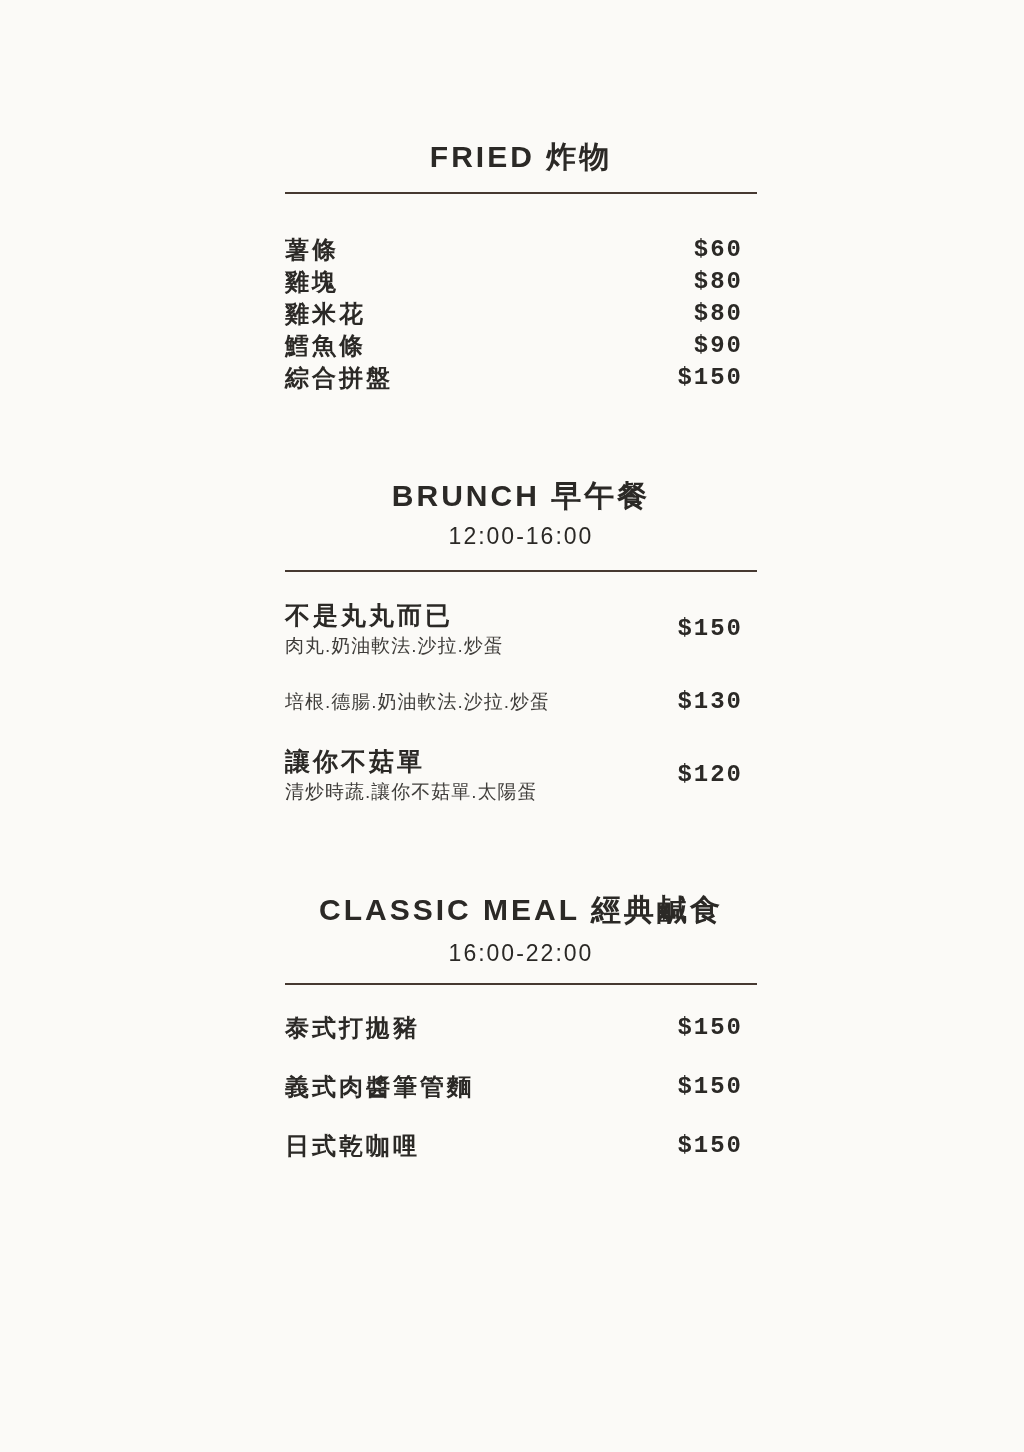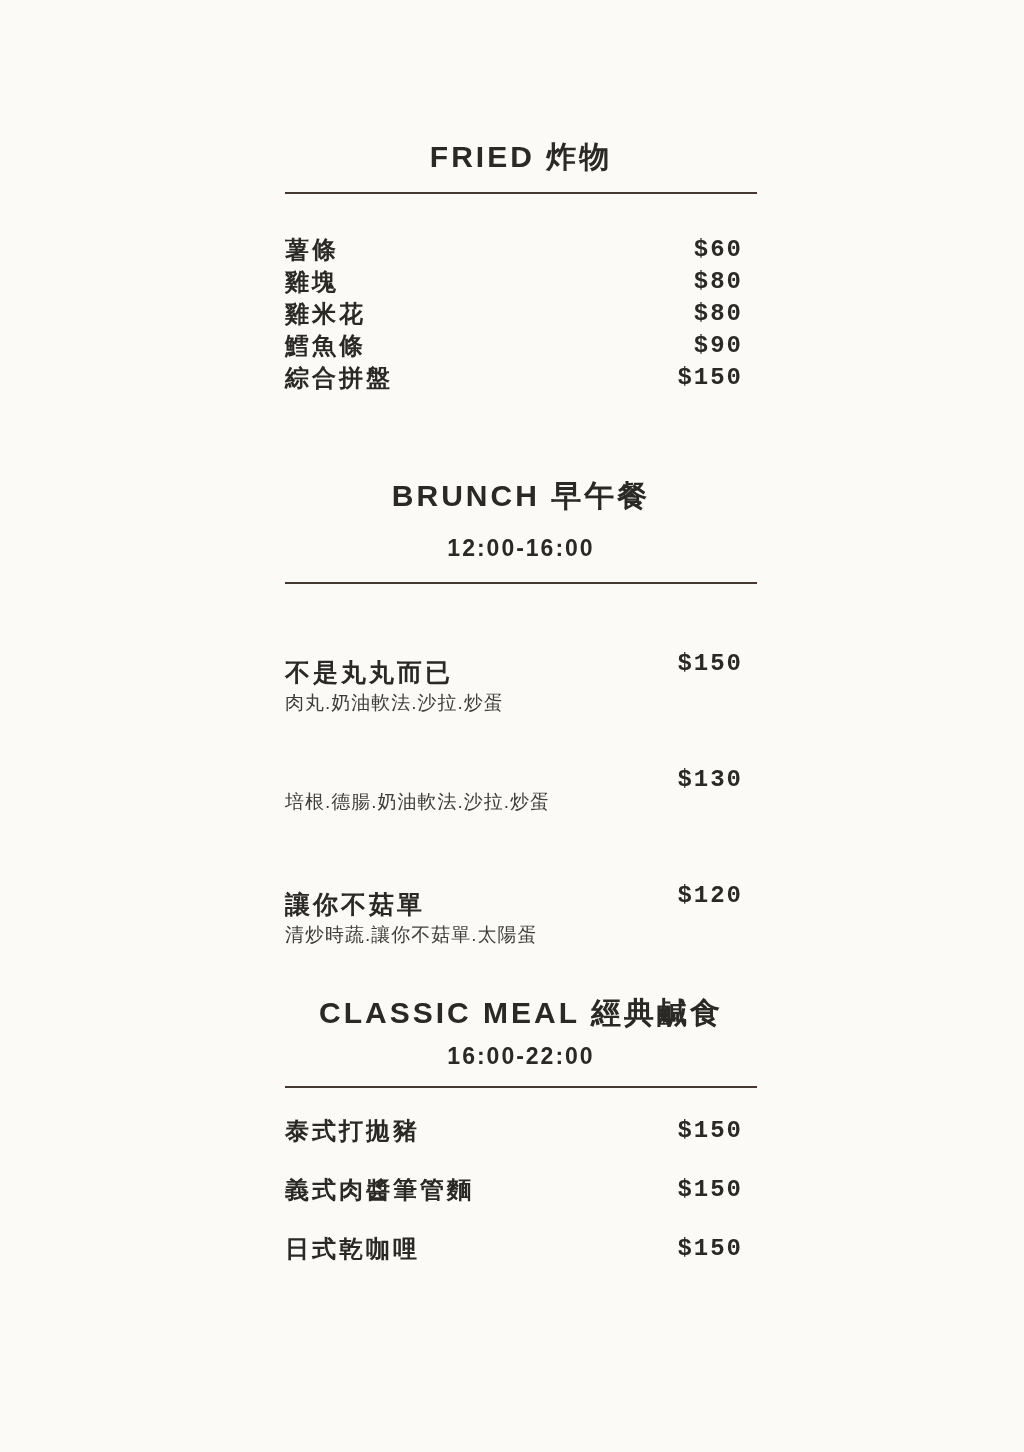--- a/index.html
+++ b/index.html
@@ -23,44 +23,44 @@
     margin: 0;
     font-size: 30px;
     line-height: 34px;
     font-weight: 700;
     letter-spacing: 3px;
     text-align: center;
     color: #2b2926;
     white-space: nowrap;
   }
   .sec-time {
-    margin: 21px 0 0 0;
+    margin: 9px 0 0 0;
     font-size: 23px;
     line-height: 28px;
-    font-weight: 700;
+    font-weight: 400;
     letter-spacing: 2px;
     text-align: center;
     color: #2b2926;
   }
   .divider {
     border: none;
     border-top: 2px solid #463931;
     margin: 18px 0 0 0;
     width: 100%;
   }
   
   .sec-fried .sec-title { margin-top: 140px; }
   .sec-fried .row { }
   .sec-fried .row:first-of-type { margin-top: 40px; }
   
   .sec-brunch .sec-title { margin-top: 85px; }
   .sec-brunch .divider { margin-top: 20px; }
   .sec-brunch .row { margin-top: 26px; }
   
-  .sec-classic .sec-title { margin-top: 47px; }
+  .sec-classic .sec-title { margin-top: 87px; }
   .sec-classic .sec-time { margin-top: 12px; }
   .sec-classic .divider { margin-top: 16px; }
   .sec-classic .row { margin-top: 27px; justify-content: space-between; }
   .sec-classic .row:first-of-type { margin-top: 42px; }
 
   .row {
     display: flex;
     justify-content: space-between;
     align-items: center;
     padding-right: 14px;
@@ -77,21 +77,20 @@
     font-size: 24px;
     line-height: 32px;
     font-weight: 700;
     letter-spacing: 2px;
     white-space: nowrap;
     font-family: Liberation Mono, monospace;
   }
   .combo-row .item-info {
     display: flex;
     flex-direction: column;
-    margin-top: 45px;
   }
   .combo-row .item-name {
     font-size: 25px;
     line-height: 34px;
   }
   .item-desc {
     font-size: 19px;
     line-height: 28px;
     font-weight: 400;
     letter-spacing: 1px;

